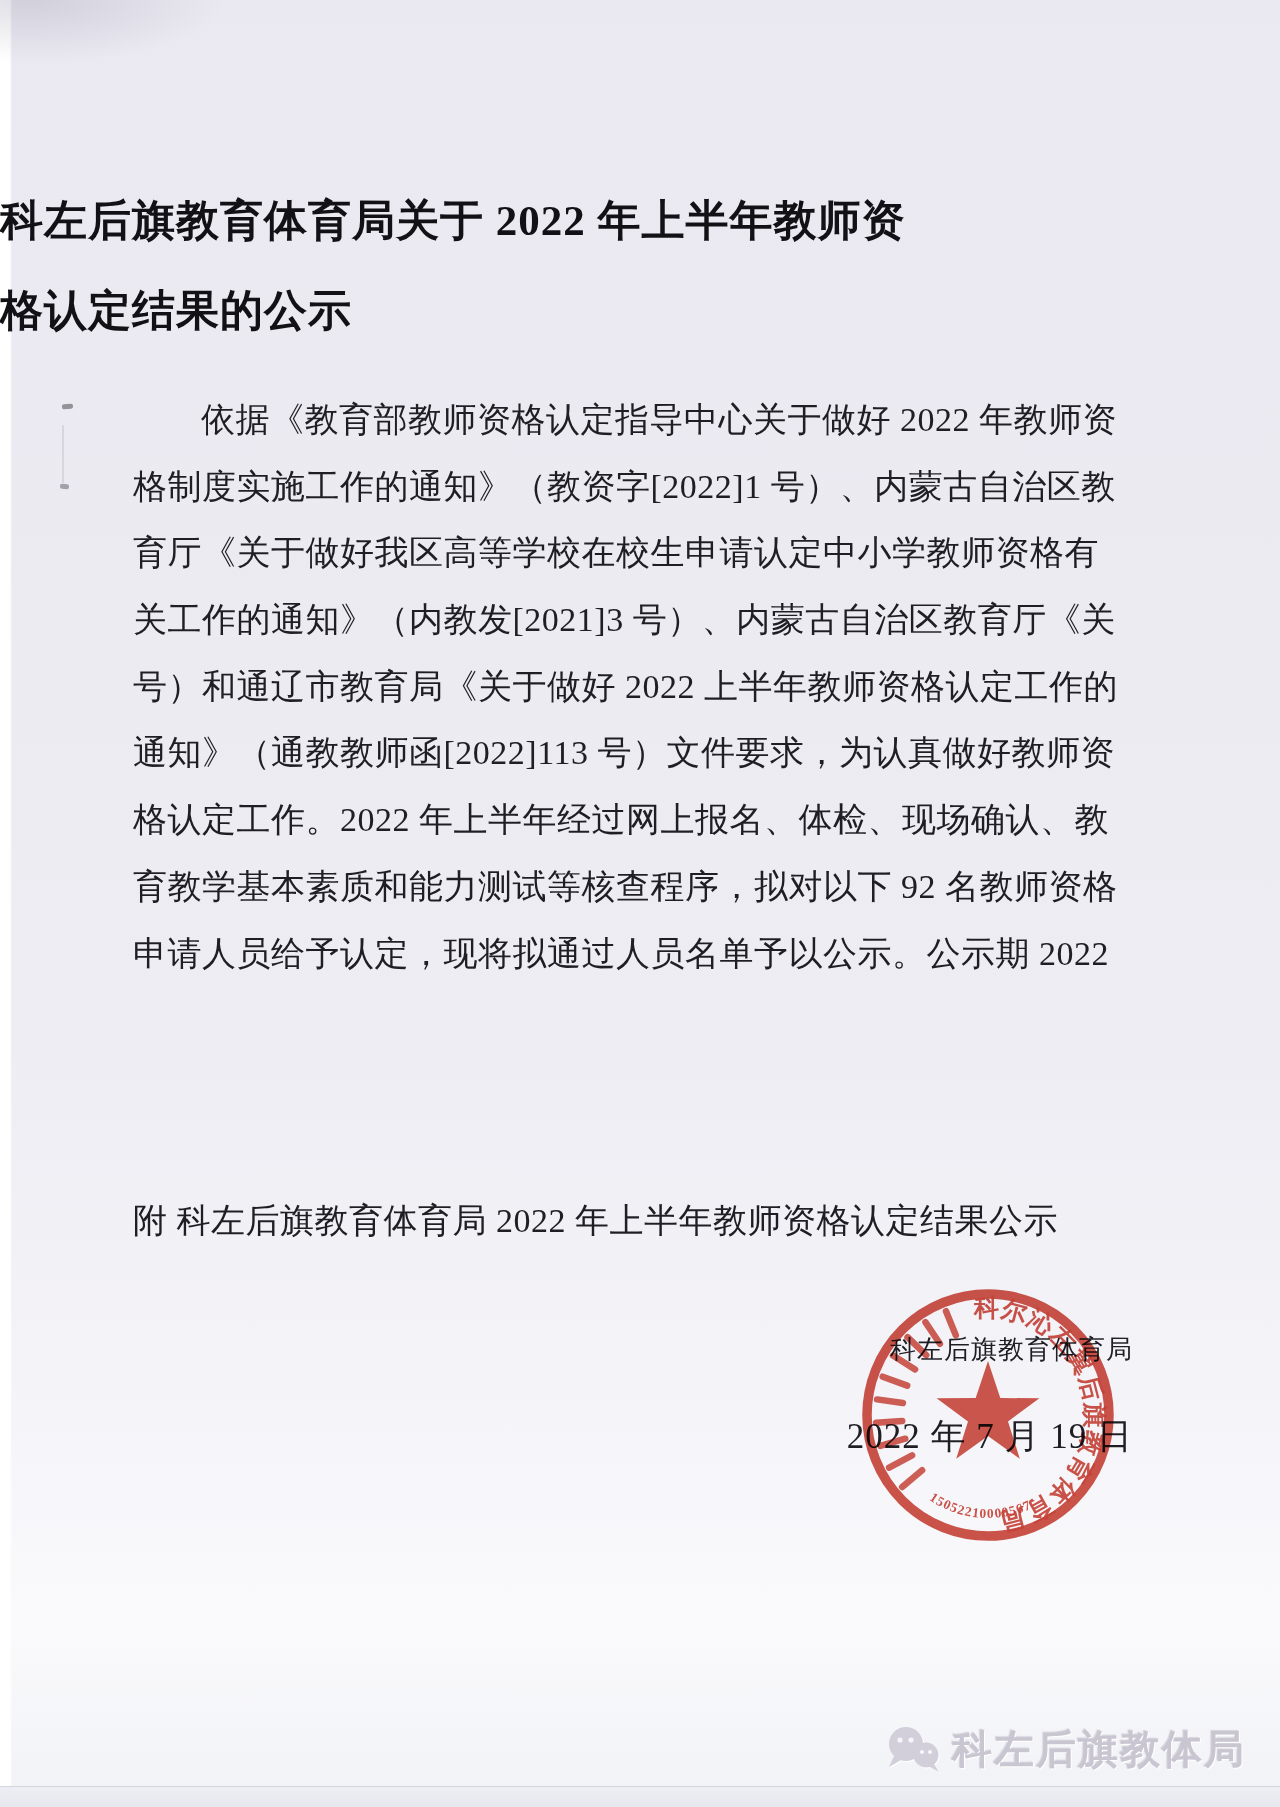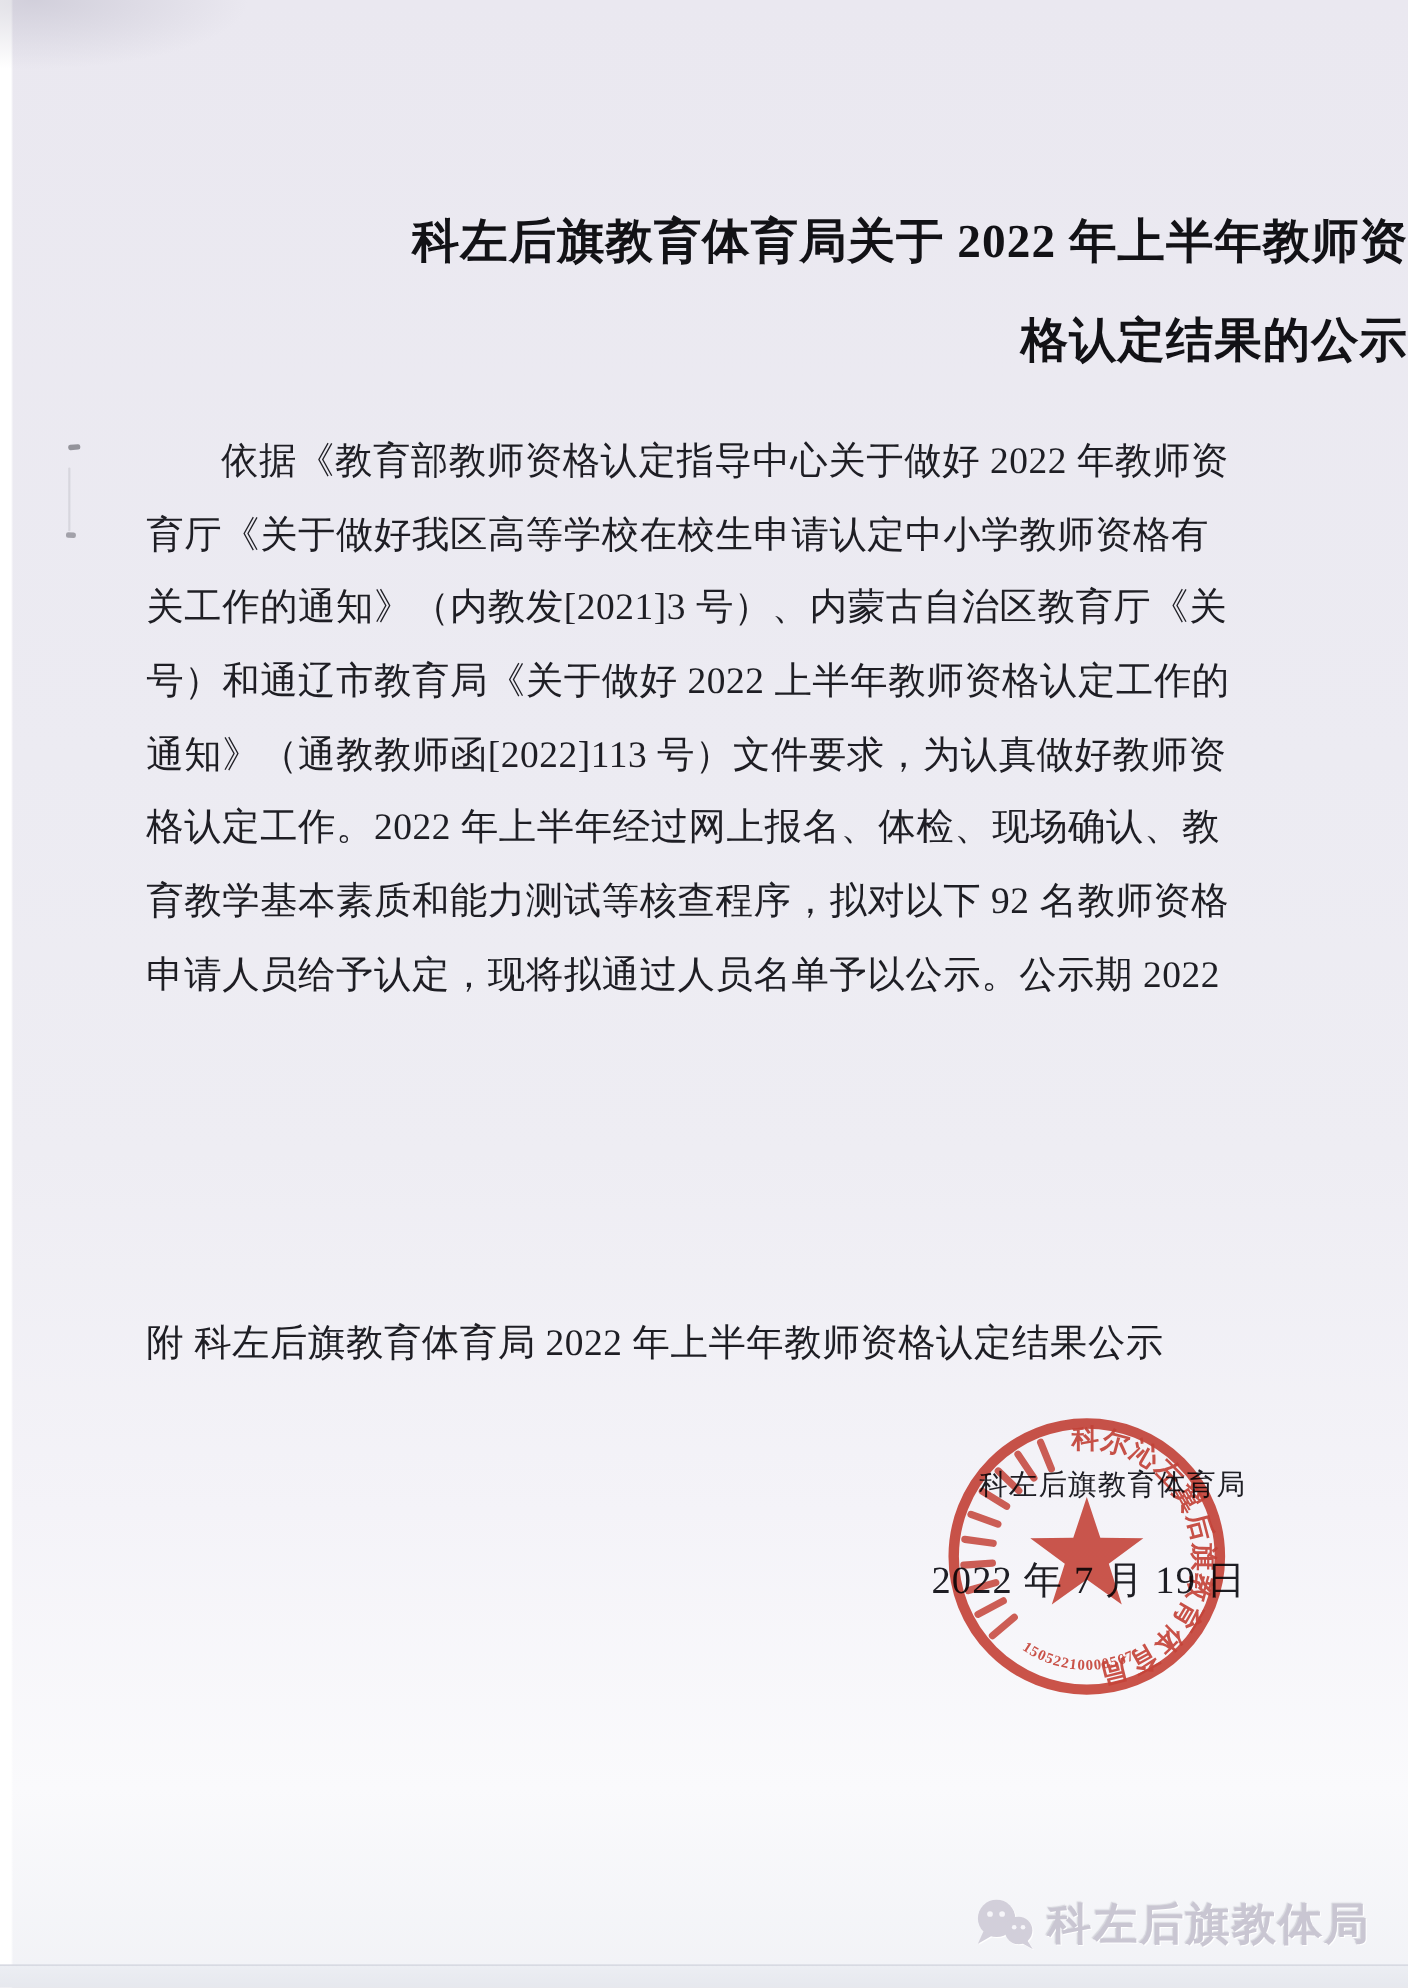--- a/index.html
+++ b/index.html
@@ -10,21 +10,21 @@
     overflow:hidden;
     font-family:"Liberation Serif","DejaVu Serif",serif;
     color:#1e1e24;
     background:
       radial-gradient(ellipse 280px 90px at 30px 0px, rgba(158,155,175,0.32), rgba(158,155,175,0) 70%),
       linear-gradient(to right, #ffffff 0px, #ffffff 10px, rgba(255,255,255,0) 12px),
       linear-gradient(180deg, #eae8f0 0%, #ecebf2 38%, #eeedf3 58%, #f4f3f8 76%, #fafafc 90%, #f1f2f6 100%);
   }
   .title{
     position:absolute;top:176px;left:0;right:0;
-    text-align:right;
+    text-align:left;
     font-size:43px;font-weight:bold;
     line-height:90px;
     letter-spacing:1px;
     color:#121216;
   }
   .body-text{
     position:absolute;top:387px;left:133px;width:1010px;
     font-size:34px;line-height:66.7px;
     letter-spacing:0.5px;
     white-space:nowrap;
@@ -75,20 +75,21 @@
 
 <div id="page">
 
   <div class="title">
     <div>科左后旗教育体育局关于 2022 年上半年教师资</div>
     <div>格认定结果的公示</div>
   </div>
 
   <div class="body-text">
     <div class="line indent">依据《教育部教师资格认定指导中心关于做好 2022 年教师资</div>
+    <div class="line">格制度实施工作的通知》（教资字[2022]1 号）、内蒙古自治区教</div>
     <div class="line">育厅《关于做好我区高等学校在校生申请认定中小学教师资格有</div>
     <div class="line">关工作的通知》（内教发[2021]3 号）、内蒙古自治区教育厅《关</div>
     <div class="line">号）和通辽市教育局《关于做好 2022 上半年教师资格认定工作的</div>
     <div class="line">通知》（通教教师函[2022]113 号）文件要求，为认真做好教师资</div>
     <div class="line">格认定工作。2022 年上半年经过网上报名、体检、现场确认、教</div>
     <div class="line">育教学基本素质和能力测试等核查程序，拟对以下 92 名教师资格</div>
     <div class="line">申请人员给予认定，现将拟通过人员名单予以公示。公示期 2022</div>
   </div>
 
   <div class="attachment">附  科左后旗教育体育局 2022 年上半年教师资格认定结果公示</div>

